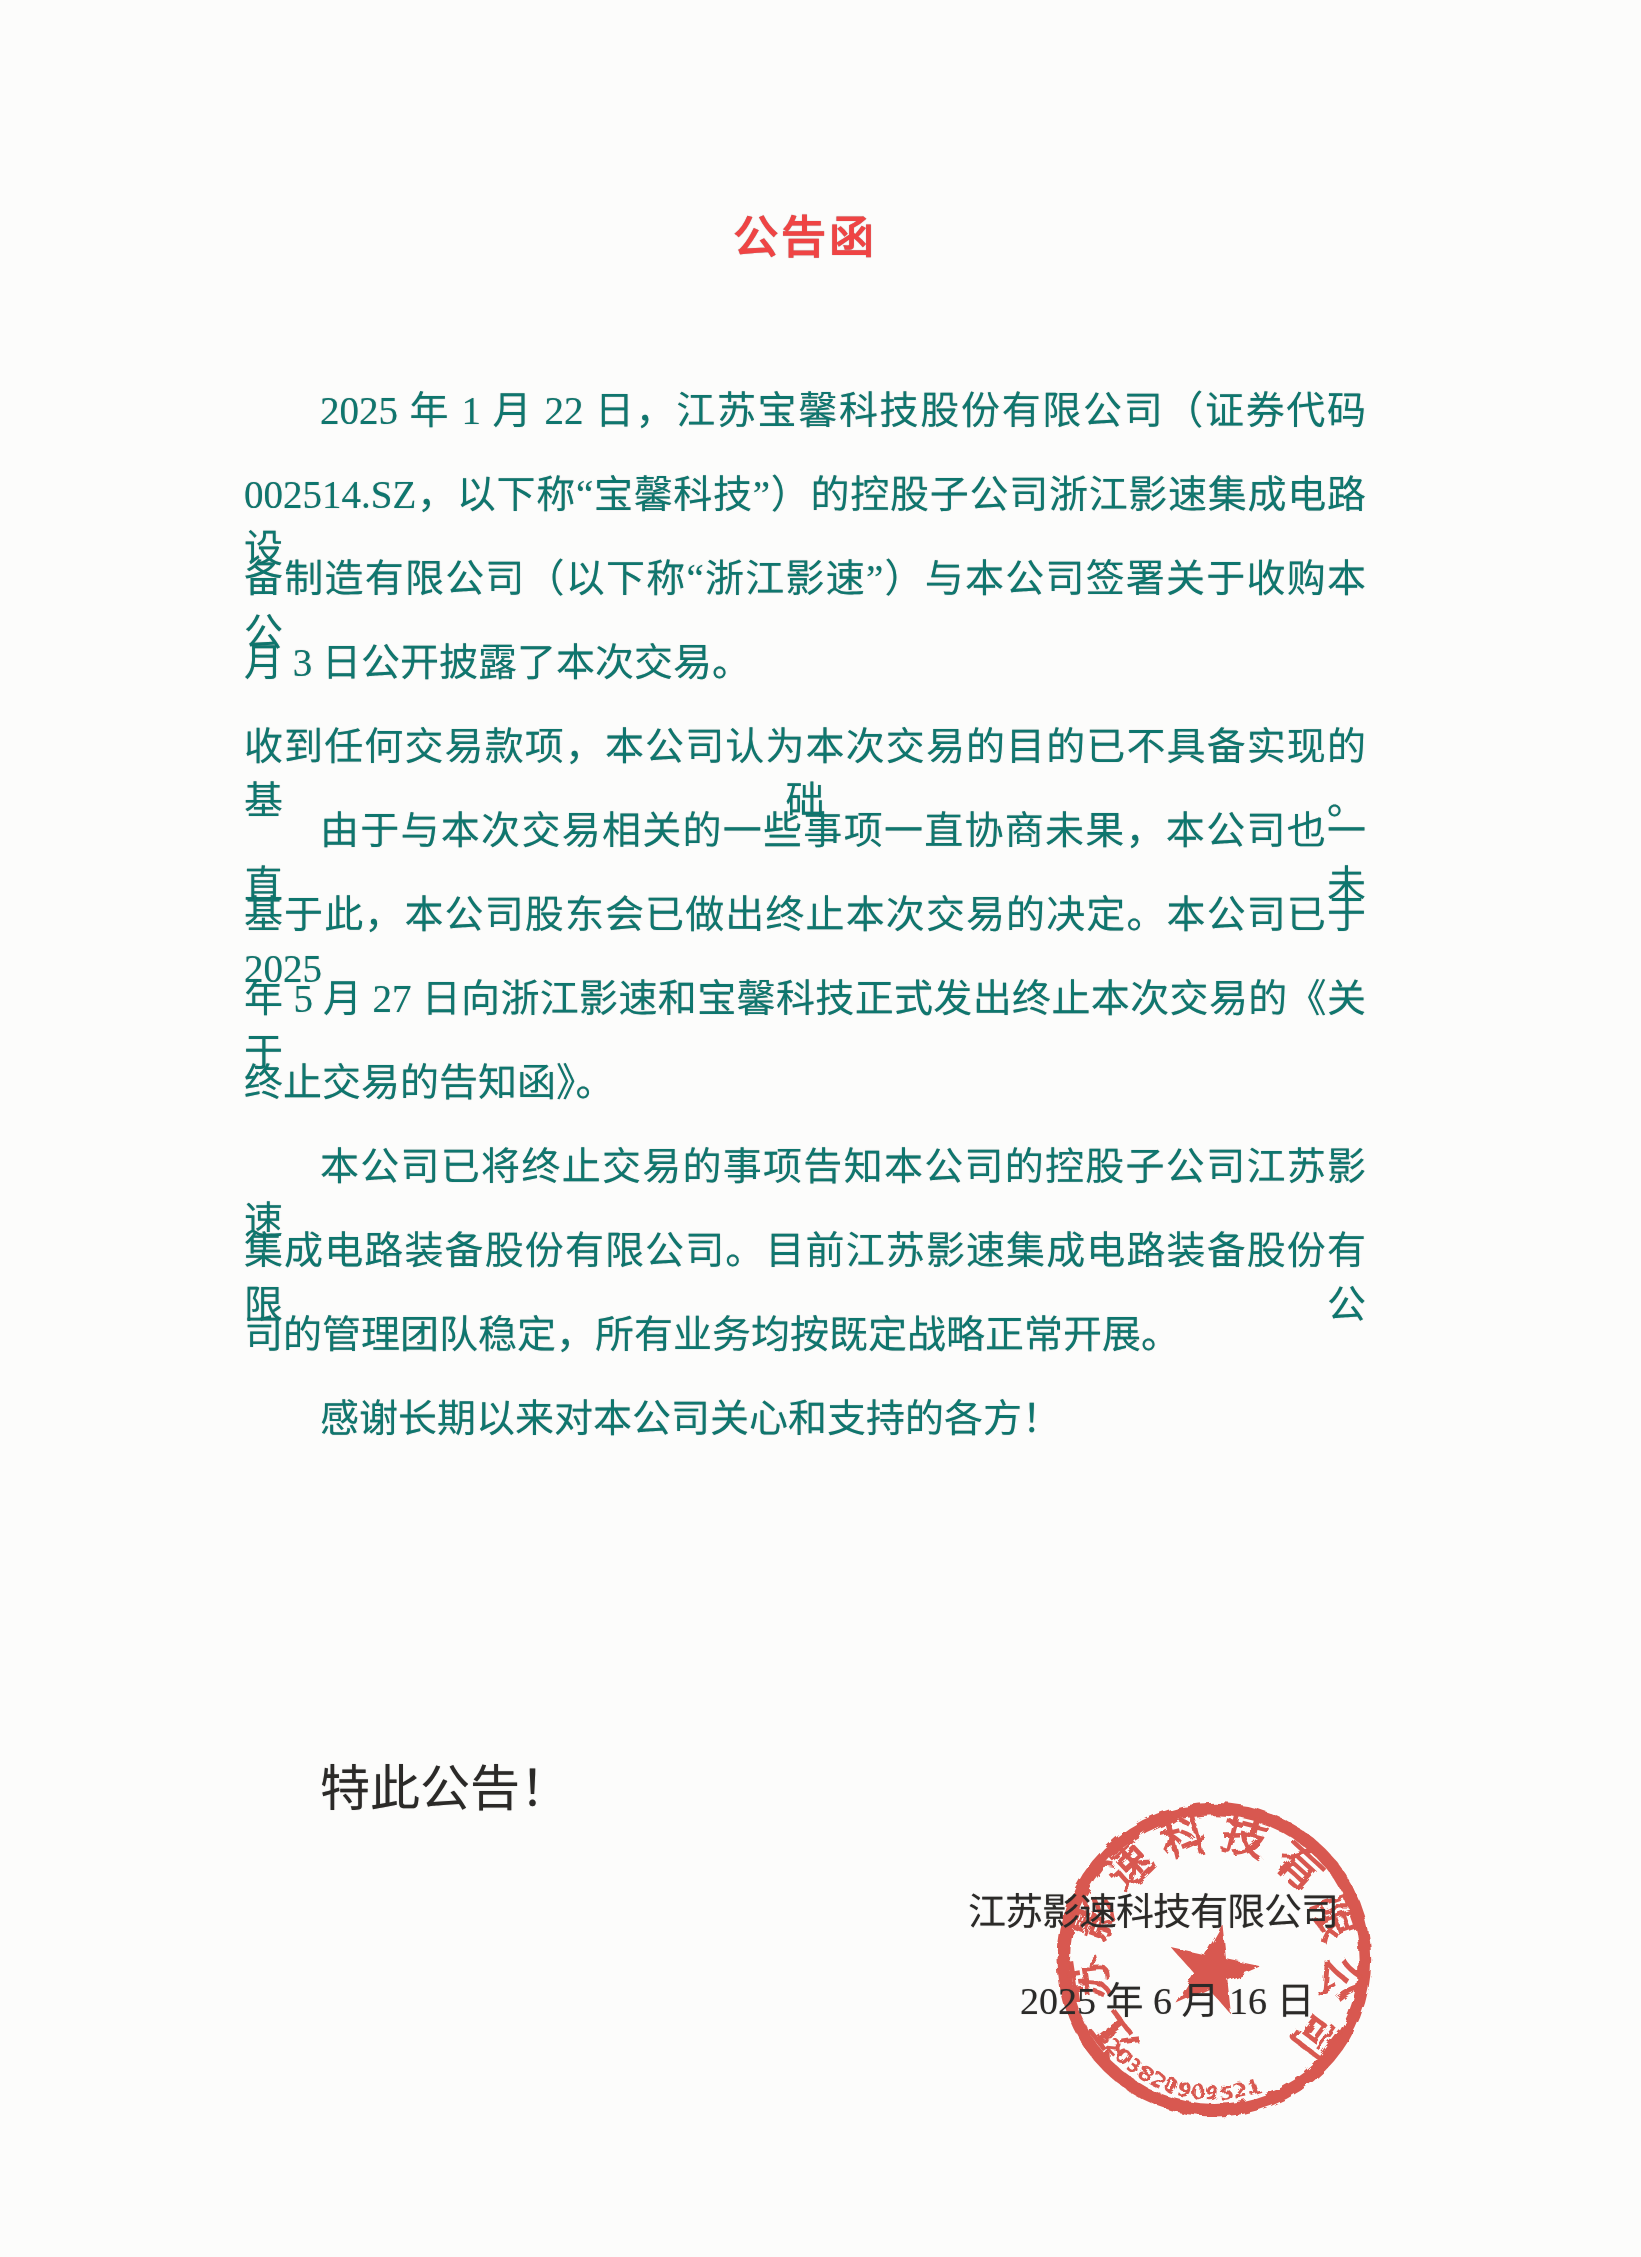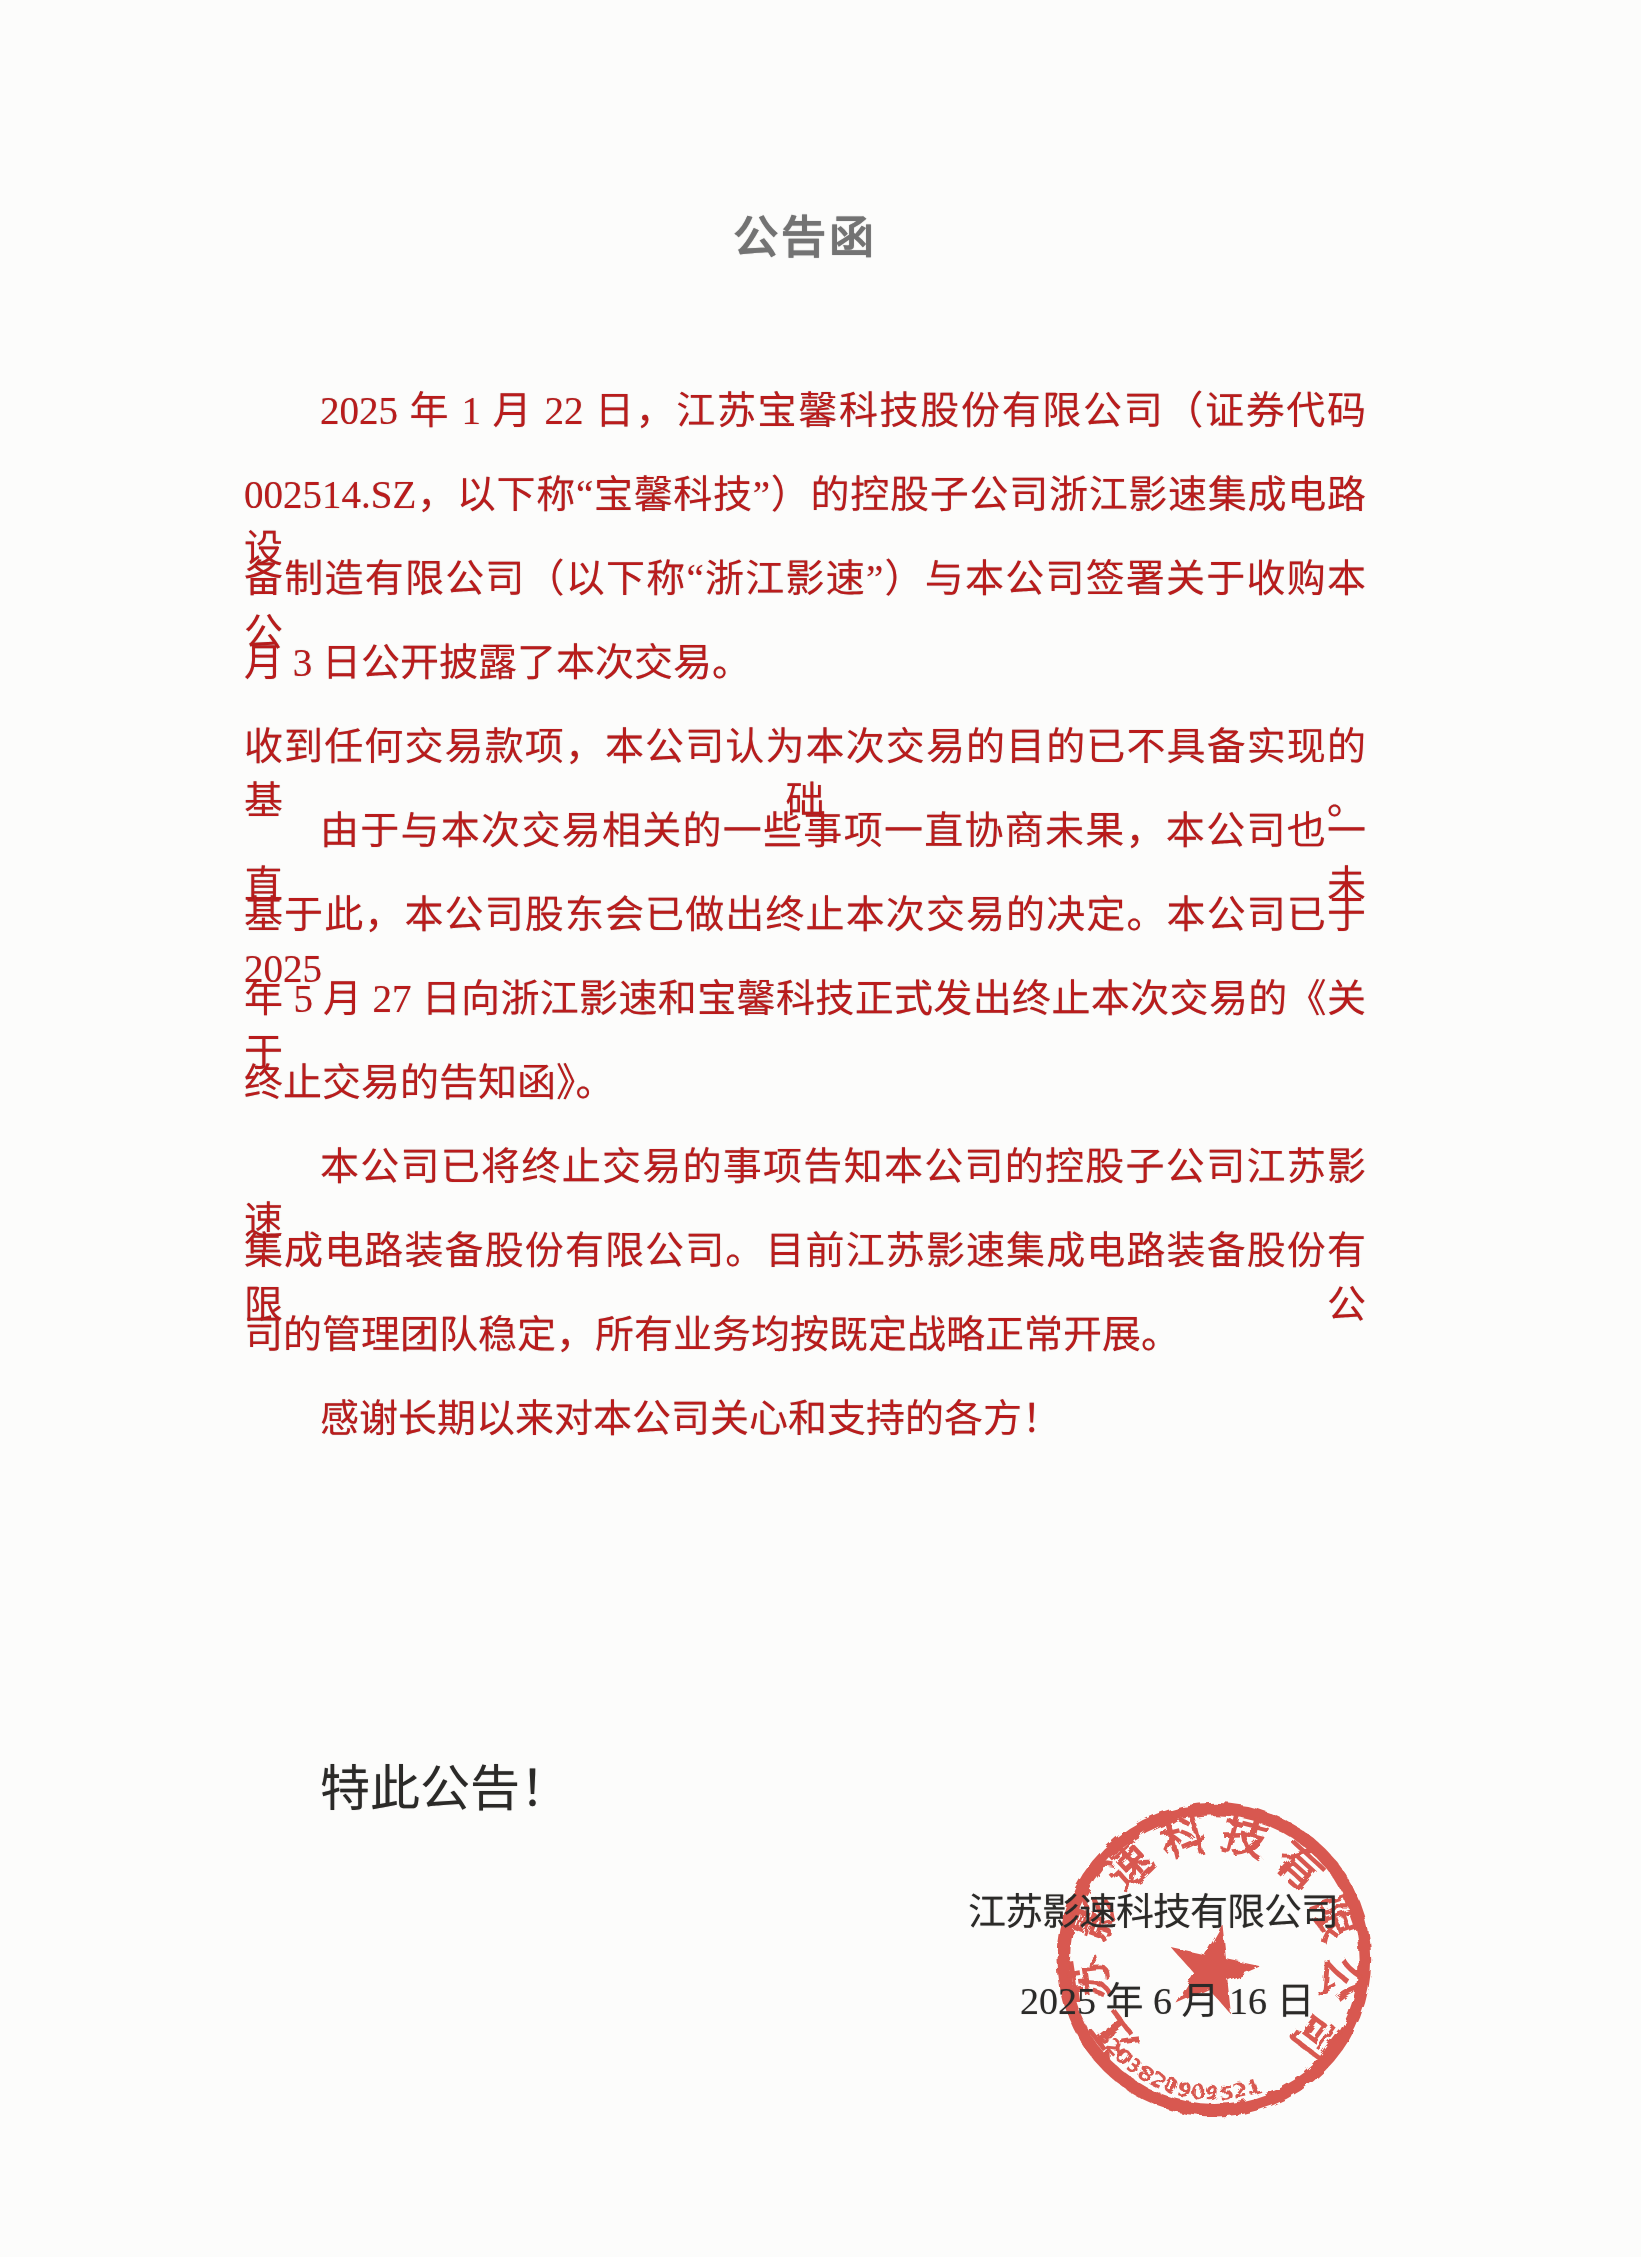--- a/index.html
+++ b/index.html
@@ -8,27 +8,27 @@
     background:#fcfcfb;
     font-family:"Liberation Serif","DejaVu Serif",serif;
     color:#2b2a28;
     position:relative;
     overflow:hidden;
   }
   .page{position:absolute;inset:0;}
   .doc-title{
     position:absolute;left:244px;top:201px;width:1122px;
     text-align:center;font-size:45px;font-weight:700;
-    letter-spacing:2.9px;color:#737373;
+    letter-spacing:2.9px;color:#ef4444;
     text-shadow:0 0 1px rgba(30,30,30,.45);
   }
   .body-block{position:absolute;left:244px;top:384px;width:1122px;}
   .line{
     height:84px;font-size:39px;line-height:54px;
-    color:#b91c1c;text-shadow:0 0 1px rgba(40,38,36,.4);
+    color:#0f766e;text-shadow:0 0 1px rgba(40,38,36,.4);
     white-space:normal;
   }
   .l-fill{text-align:justify;text-align-last:justify;}
   .l-end{text-align:left;}
   .l-indent{text-indent:76px;}
   .closing-line{
     position:absolute;left:244px;top:1726px;width:1122px;
     font-size:50px;line-height:54px;text-indent:76px;
     text-shadow:0 0 1px rgba(40,38,36,.4);
     margin-top:36px;

